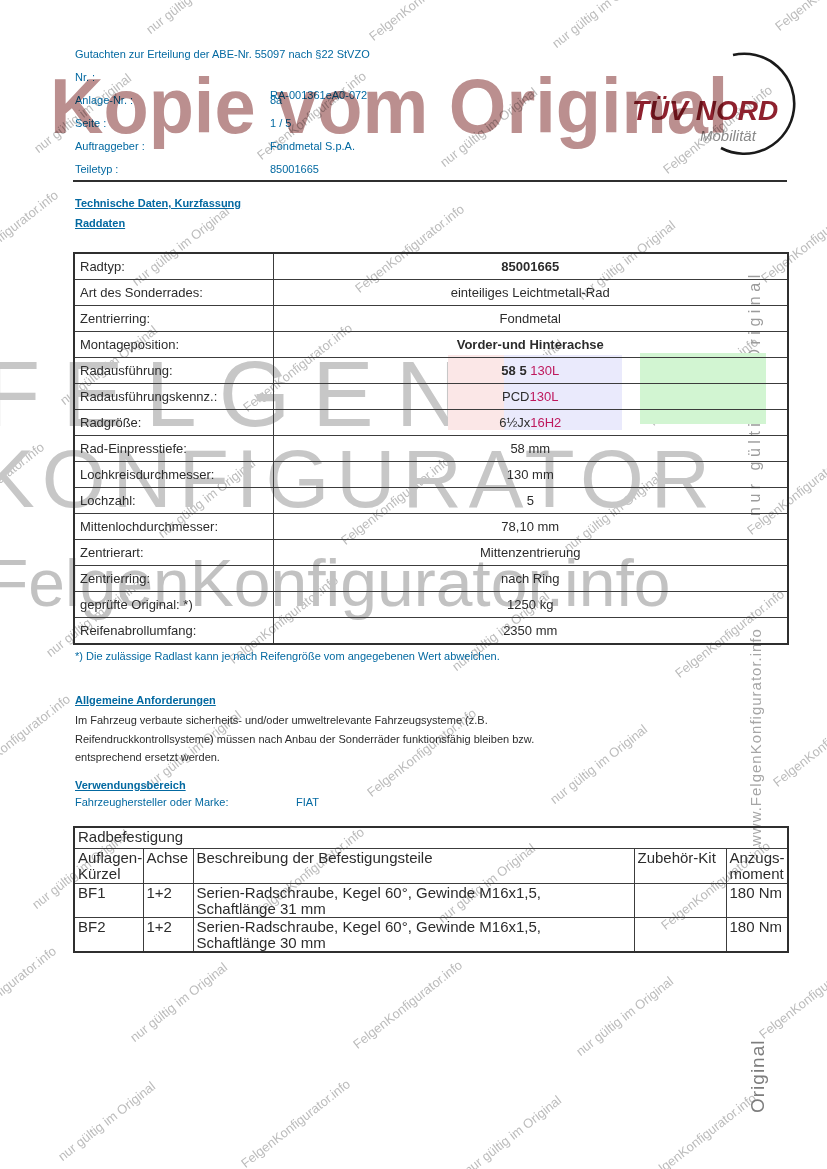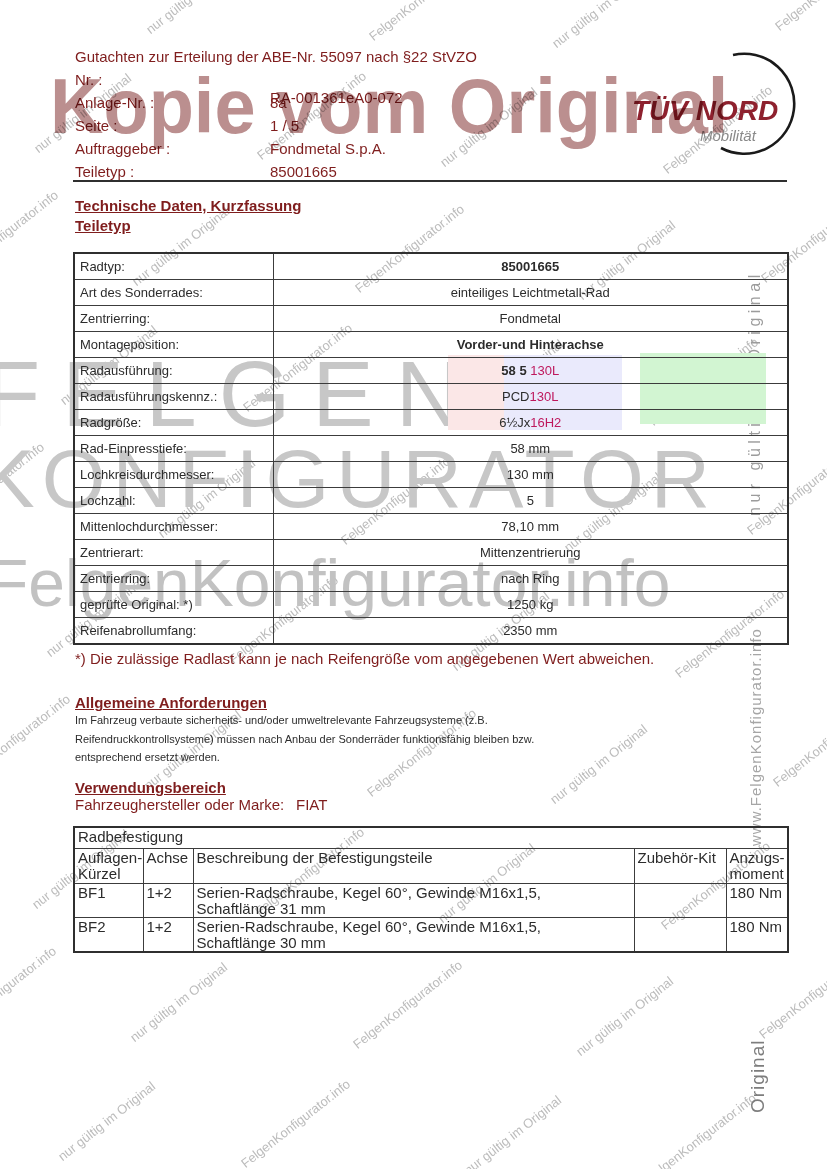--- a/index.html
+++ b/index.html
@@ -16,21 +16,21 @@
   .wm-vert{position:absolute;transform:rotate(-90deg);transform-origin:0 0;z-index:2;white-space:nowrap;}
   .wm-vr-top{left:746px;top:516px;font-size:16px;letter-spacing:4.5px;color:#9c9c9c;}
   .wm-vr-mid{left:747px;top:846px;font-size:15px;letter-spacing:1px;color:#a6a6a6;}
   .wm-vr-bot{left:747px;top:1113px;font-size:19px;letter-spacing:1px;color:#7d7d7d;}
 
   
   .hl{position:absolute;z-index:3;}
 
   
   .content{position:absolute;left:0;top:0;z-index:10;width:827px;height:1169px;}
-  .txt{position:absolute;font-size:15px;color:#7f1d1d;white-space:nowrap;}
+  .txt{position:absolute;font-size:11px;color:#0369a1;white-space:nowrap;}
   .b{font-weight:bold;}
   .u{text-decoration:underline;}
   .hdr-rule{position:absolute;left:73px;top:180px;width:714px;height:2px;background:#2f2f2f;}
 
   table.doc{position:absolute;border-collapse:collapse;table-layout:fixed;
             background:transparent;}
   table.doc td{border:1px solid #3c3c3c;font-size:13px;color:#2c2c2c;padding:0;
                background:transparent;overflow:hidden;}
   #raddaten{left:73px;top:252px;width:714px;}
   #raddaten td{height:25px;}
@@ -139,21 +139,21 @@
         <div class="txt" style="left: 75px; top: 117px;">Seite :</div>
         <div class="txt" style="left: 270px; top: 117px;">1 / 5</div>
         <div class="txt" style="left: 75px; top: 140px;">Auftraggeber :</div>
         <div class="txt" style="left: 270px; top: 140px;">Fondmetal S.p.A.</div>
         <div class="txt" style="left: 75px; top: 163px;">Teiletyp :</div>
         <div class="txt" style="left: 270px; top: 163px;">85001665</div>
       </div>
     <div class="hdr-rule"></div>
 
     <div class="txt b u" style="left:75px;top:197px;">Technische Daten, Kurzfassung</div>
-    <div class="txt b u" style="left:75px;top:217px;">Teiletyp</div>
+    <div class="txt b u" style="left:75px;top:217px;">Raddaten</div>
 
     <table class="doc" id="raddaten">
       <colgroup>
           <col style="width:199px">
           <col style="width:515px">
         </colgroup>
       <tbody id="raddaten-body">
           <tr>
             <td class="lab">Radtyp:</td>
             <td class="val"><span class="b">85001665</span></td>

